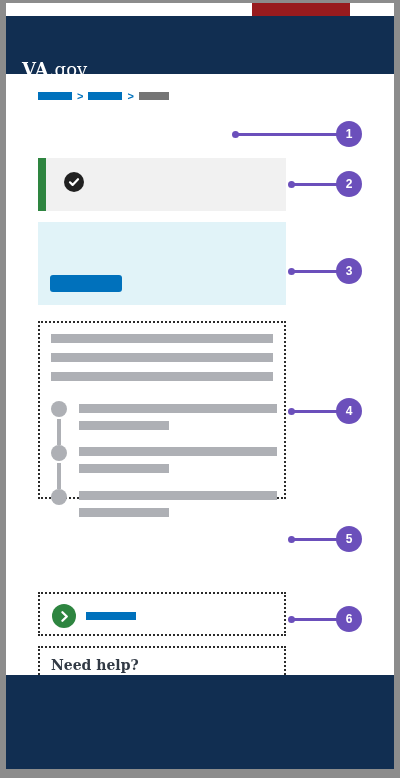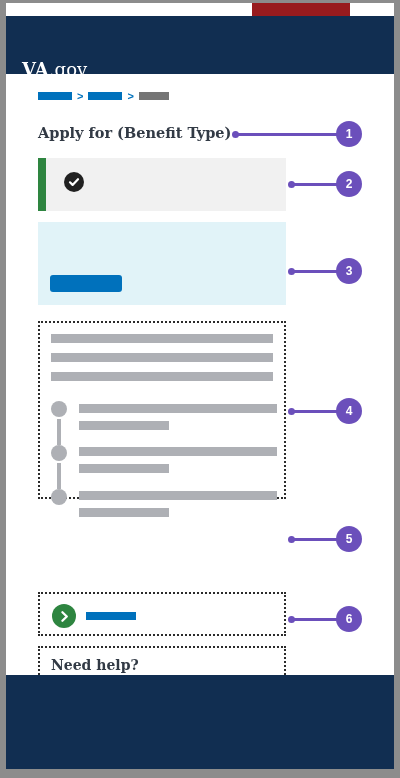--- a/index.html
+++ b/index.html
@@ -297,21 +297,20 @@
   <div class="content">
 
     <nav class="breadcrumb">
       <span class="crumb-bar w1"></span>
       <span class="crumb-sep">&gt;</span>
       <span class="crumb-bar w2"></span>
       <span class="crumb-sep">&gt;</span>
       <span class="crumb-bar gray"></span>
     </nav>
 
-    <h1 class="page-title">Apply for (Benefit Type)</h1>
 
     <div class="alert">
       <span class="alert-icon">
         <svg width="12" height="12" viewBox="0 0 12 12" aria-hidden="true">
           <path d="M2 6.3 L4.6 8.9 L10 3.2" stroke="#ffffff" stroke-width="2.2" fill="none" stroke-linecap="round" stroke-linejoin="round"></path>
         </svg>
       </span>
     </div>
 
     <div class="info-box">

